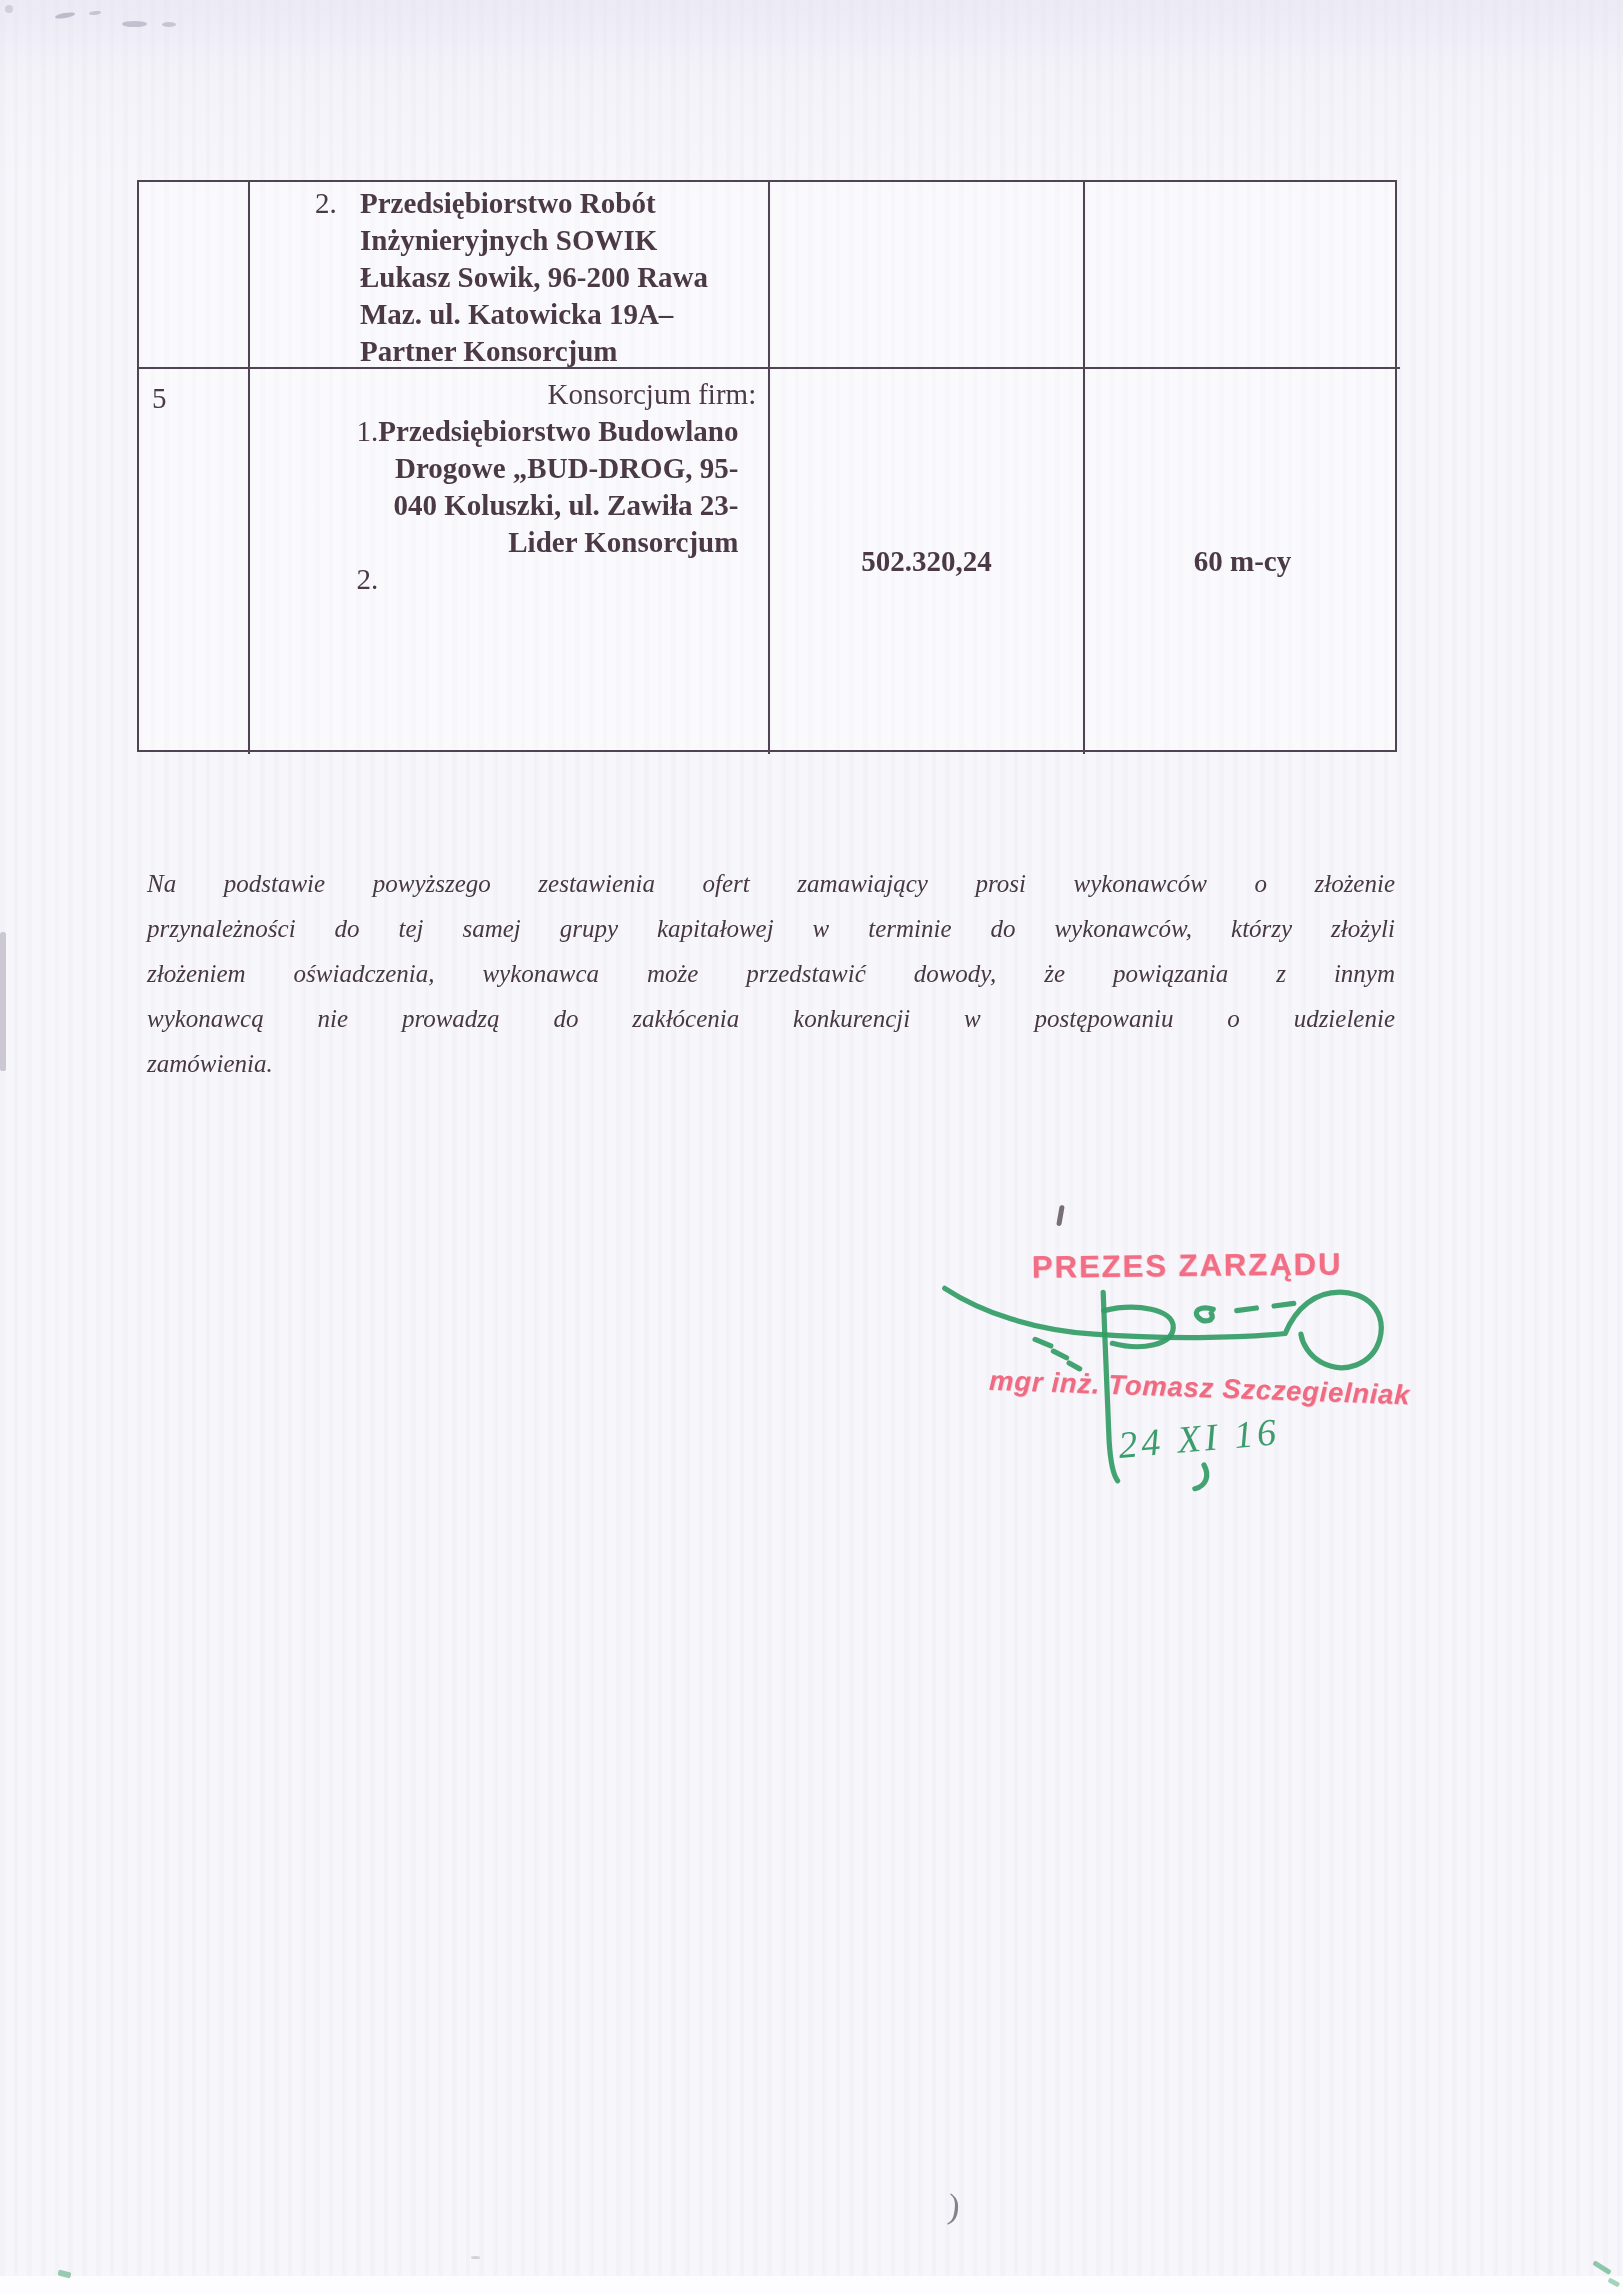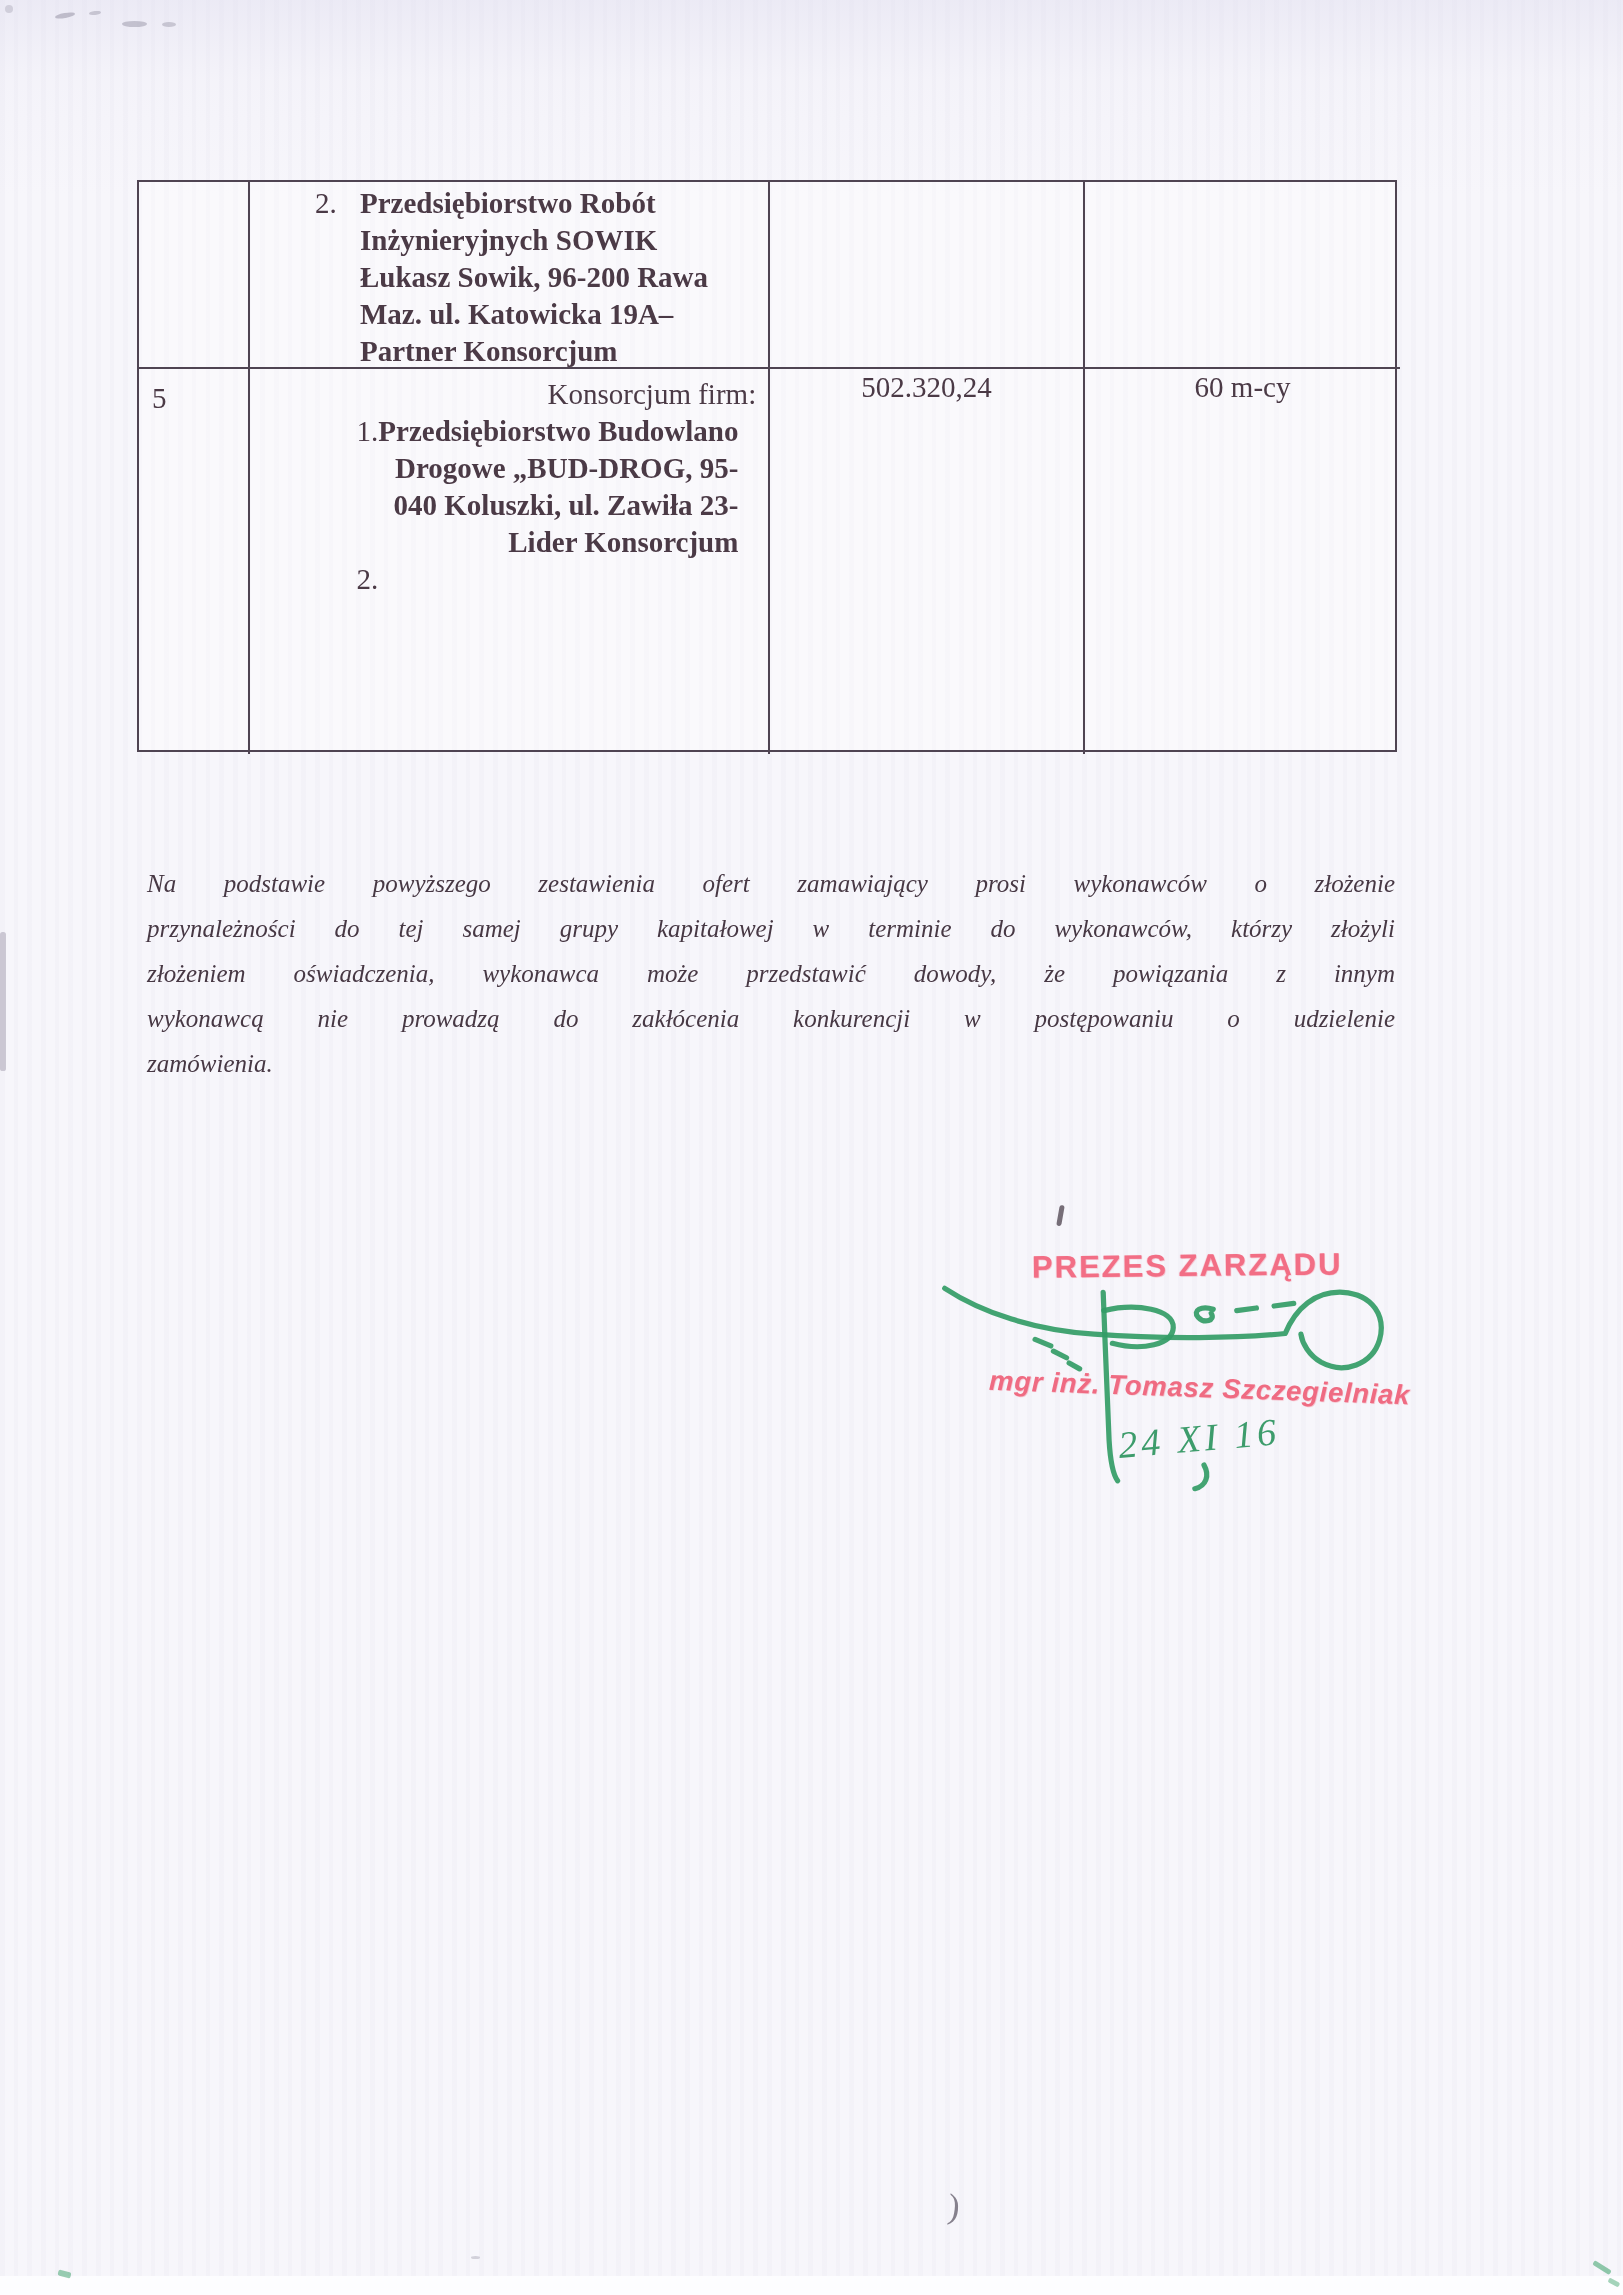--- a/index.html
+++ b/index.html
@@ -43,21 +43,21 @@
   }
   .cell.last-col { border-right: none; }
   .cell.last-row { border-bottom: none; }
   .cell-no { padding: 10.5px 0 0 13px; }
   .cell-contractor-prev { padding: 2.6px 11.8px 0 65px; }
   .cell-contractor { padding: 6.5px 11.8px 0 18.3px; text-align: right; }
   .items-indent { padding-left: 65px; }
   .item { display: flex; align-items: flex-start; }
   .item .num { flex: none; width: 45px; }
   .item .txt { white-space: pre-line; font-weight: bold; }
-  .cell-center { display: flex; align-items: flex-start; justify-content: center; border-right: 2px solid #4f4452; }
+  .cell-center { display: flex; align-items: center; justify-content: center; border-right: 2px solid #4f4452; font-weight: bold; }
   .cell-center.last-col { border-right: none; }
 
   
   .para {
     position: absolute; left: 147px; top: 861px; width: 1248px;
     font-style: italic;
     font-size: 25px;
     line-height: 45px;
     color: #473844;
   }

